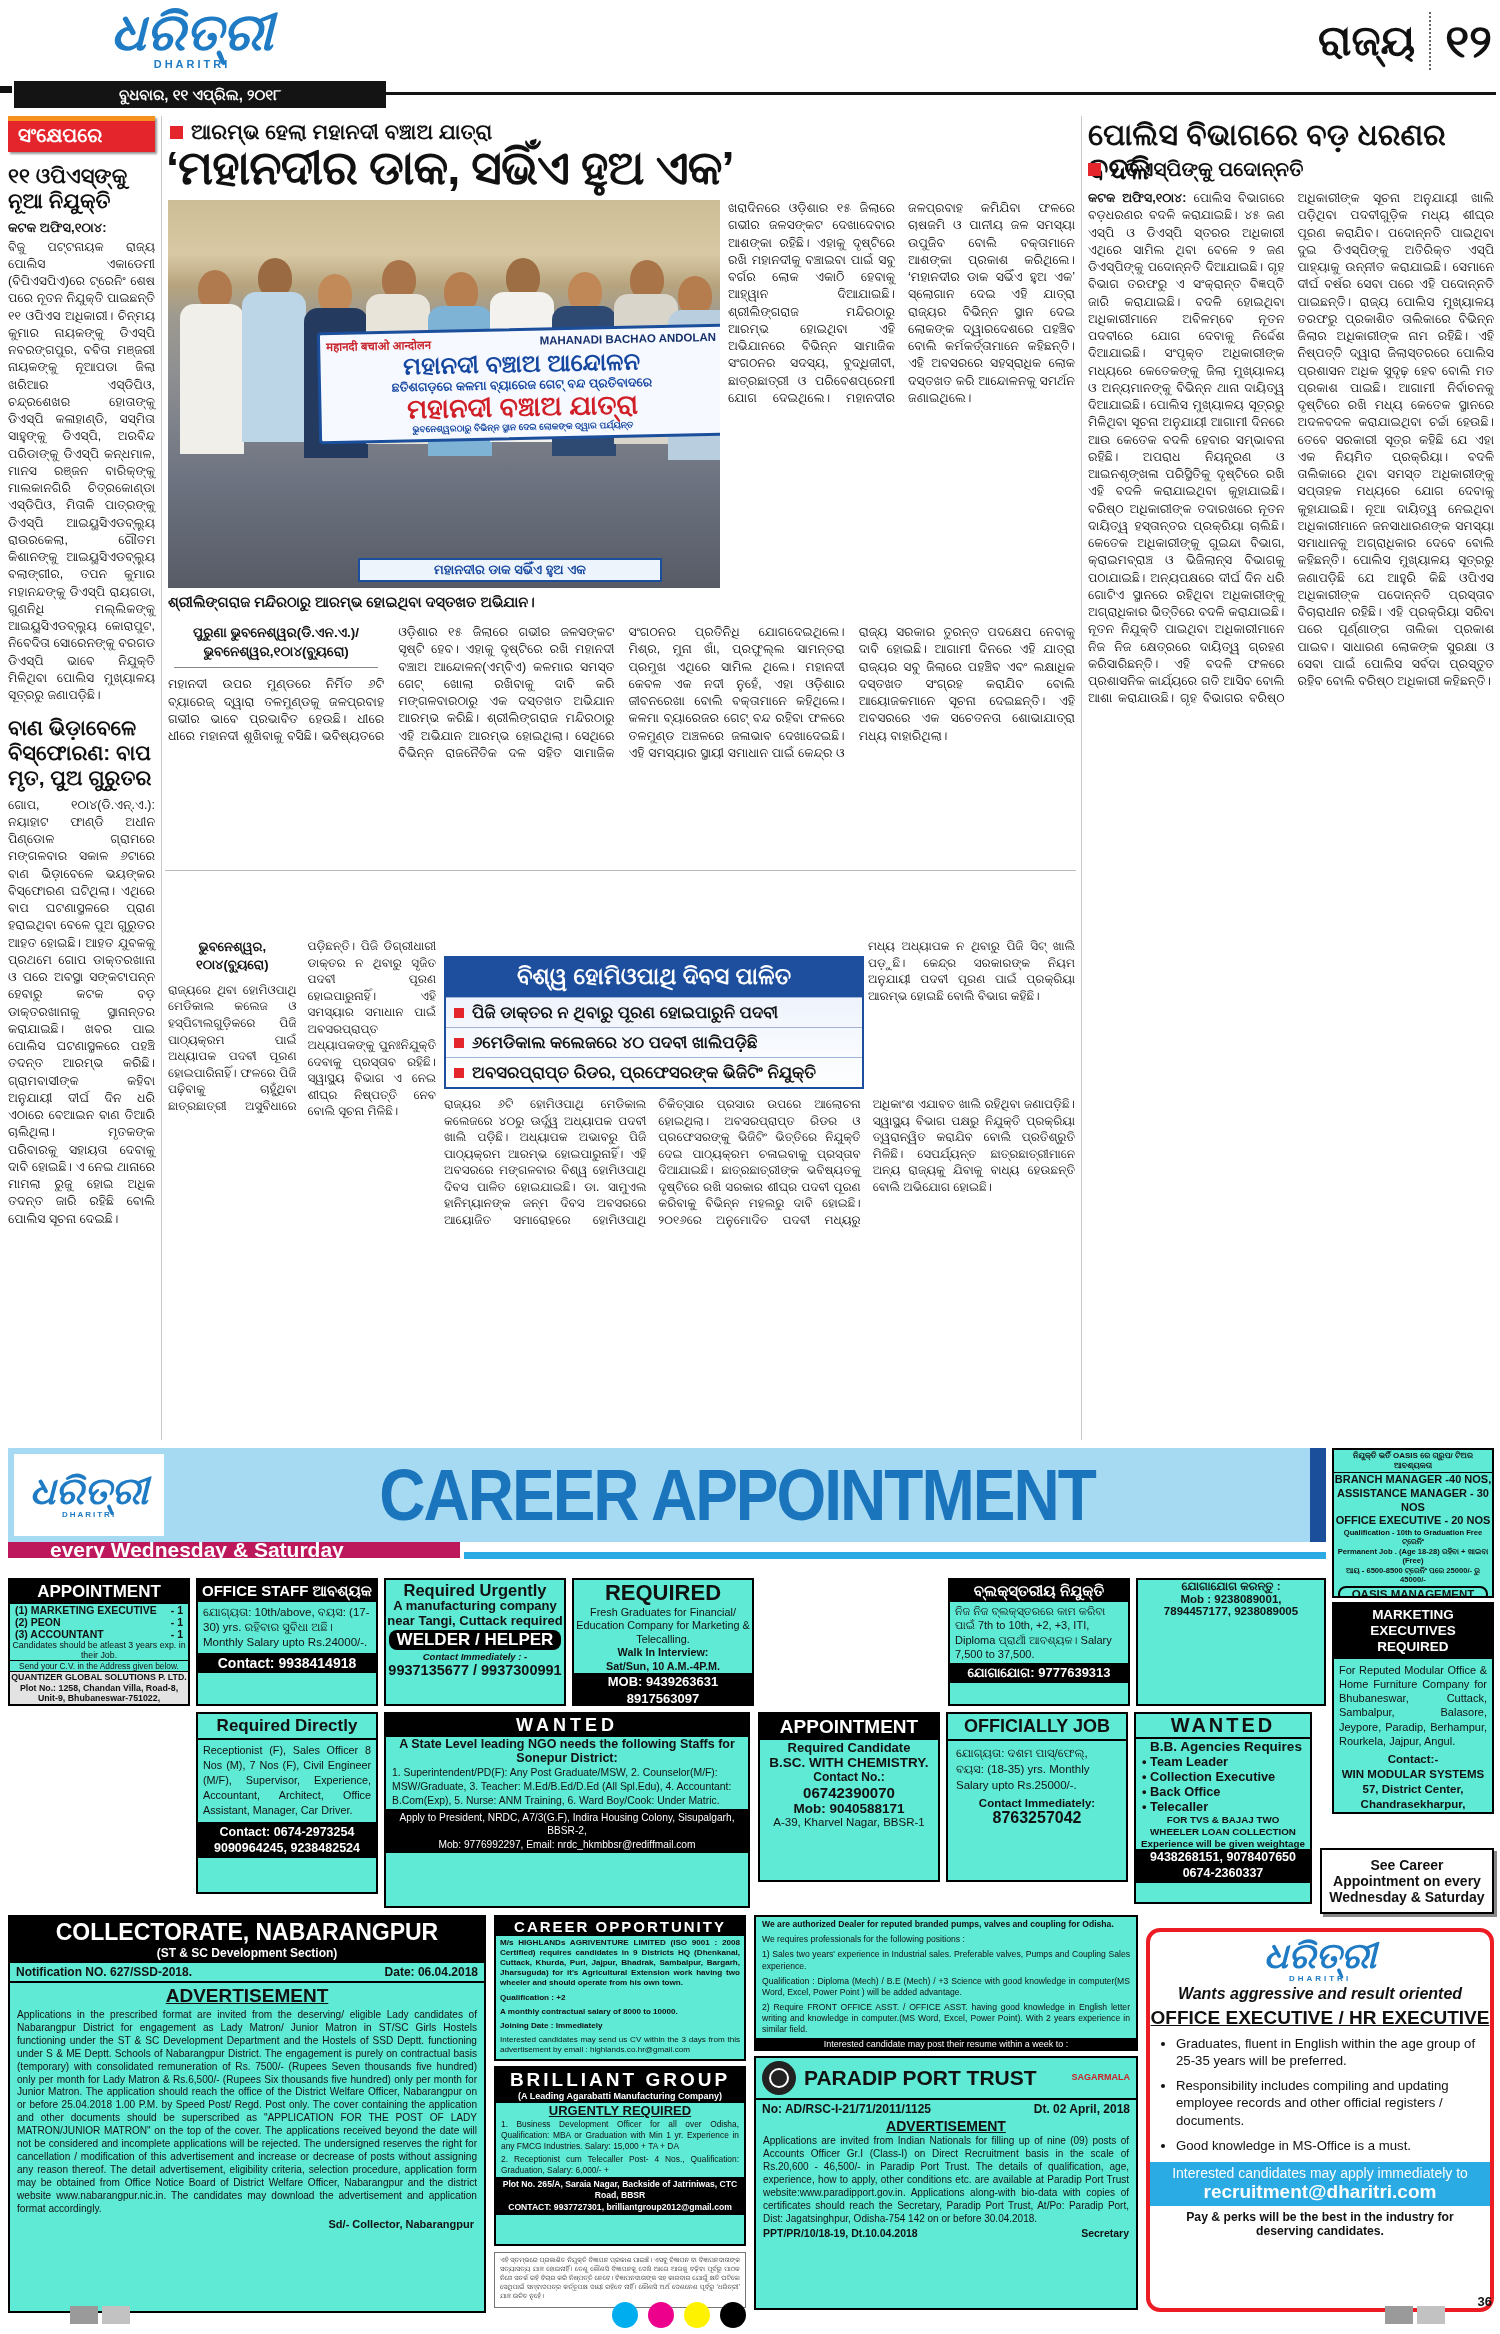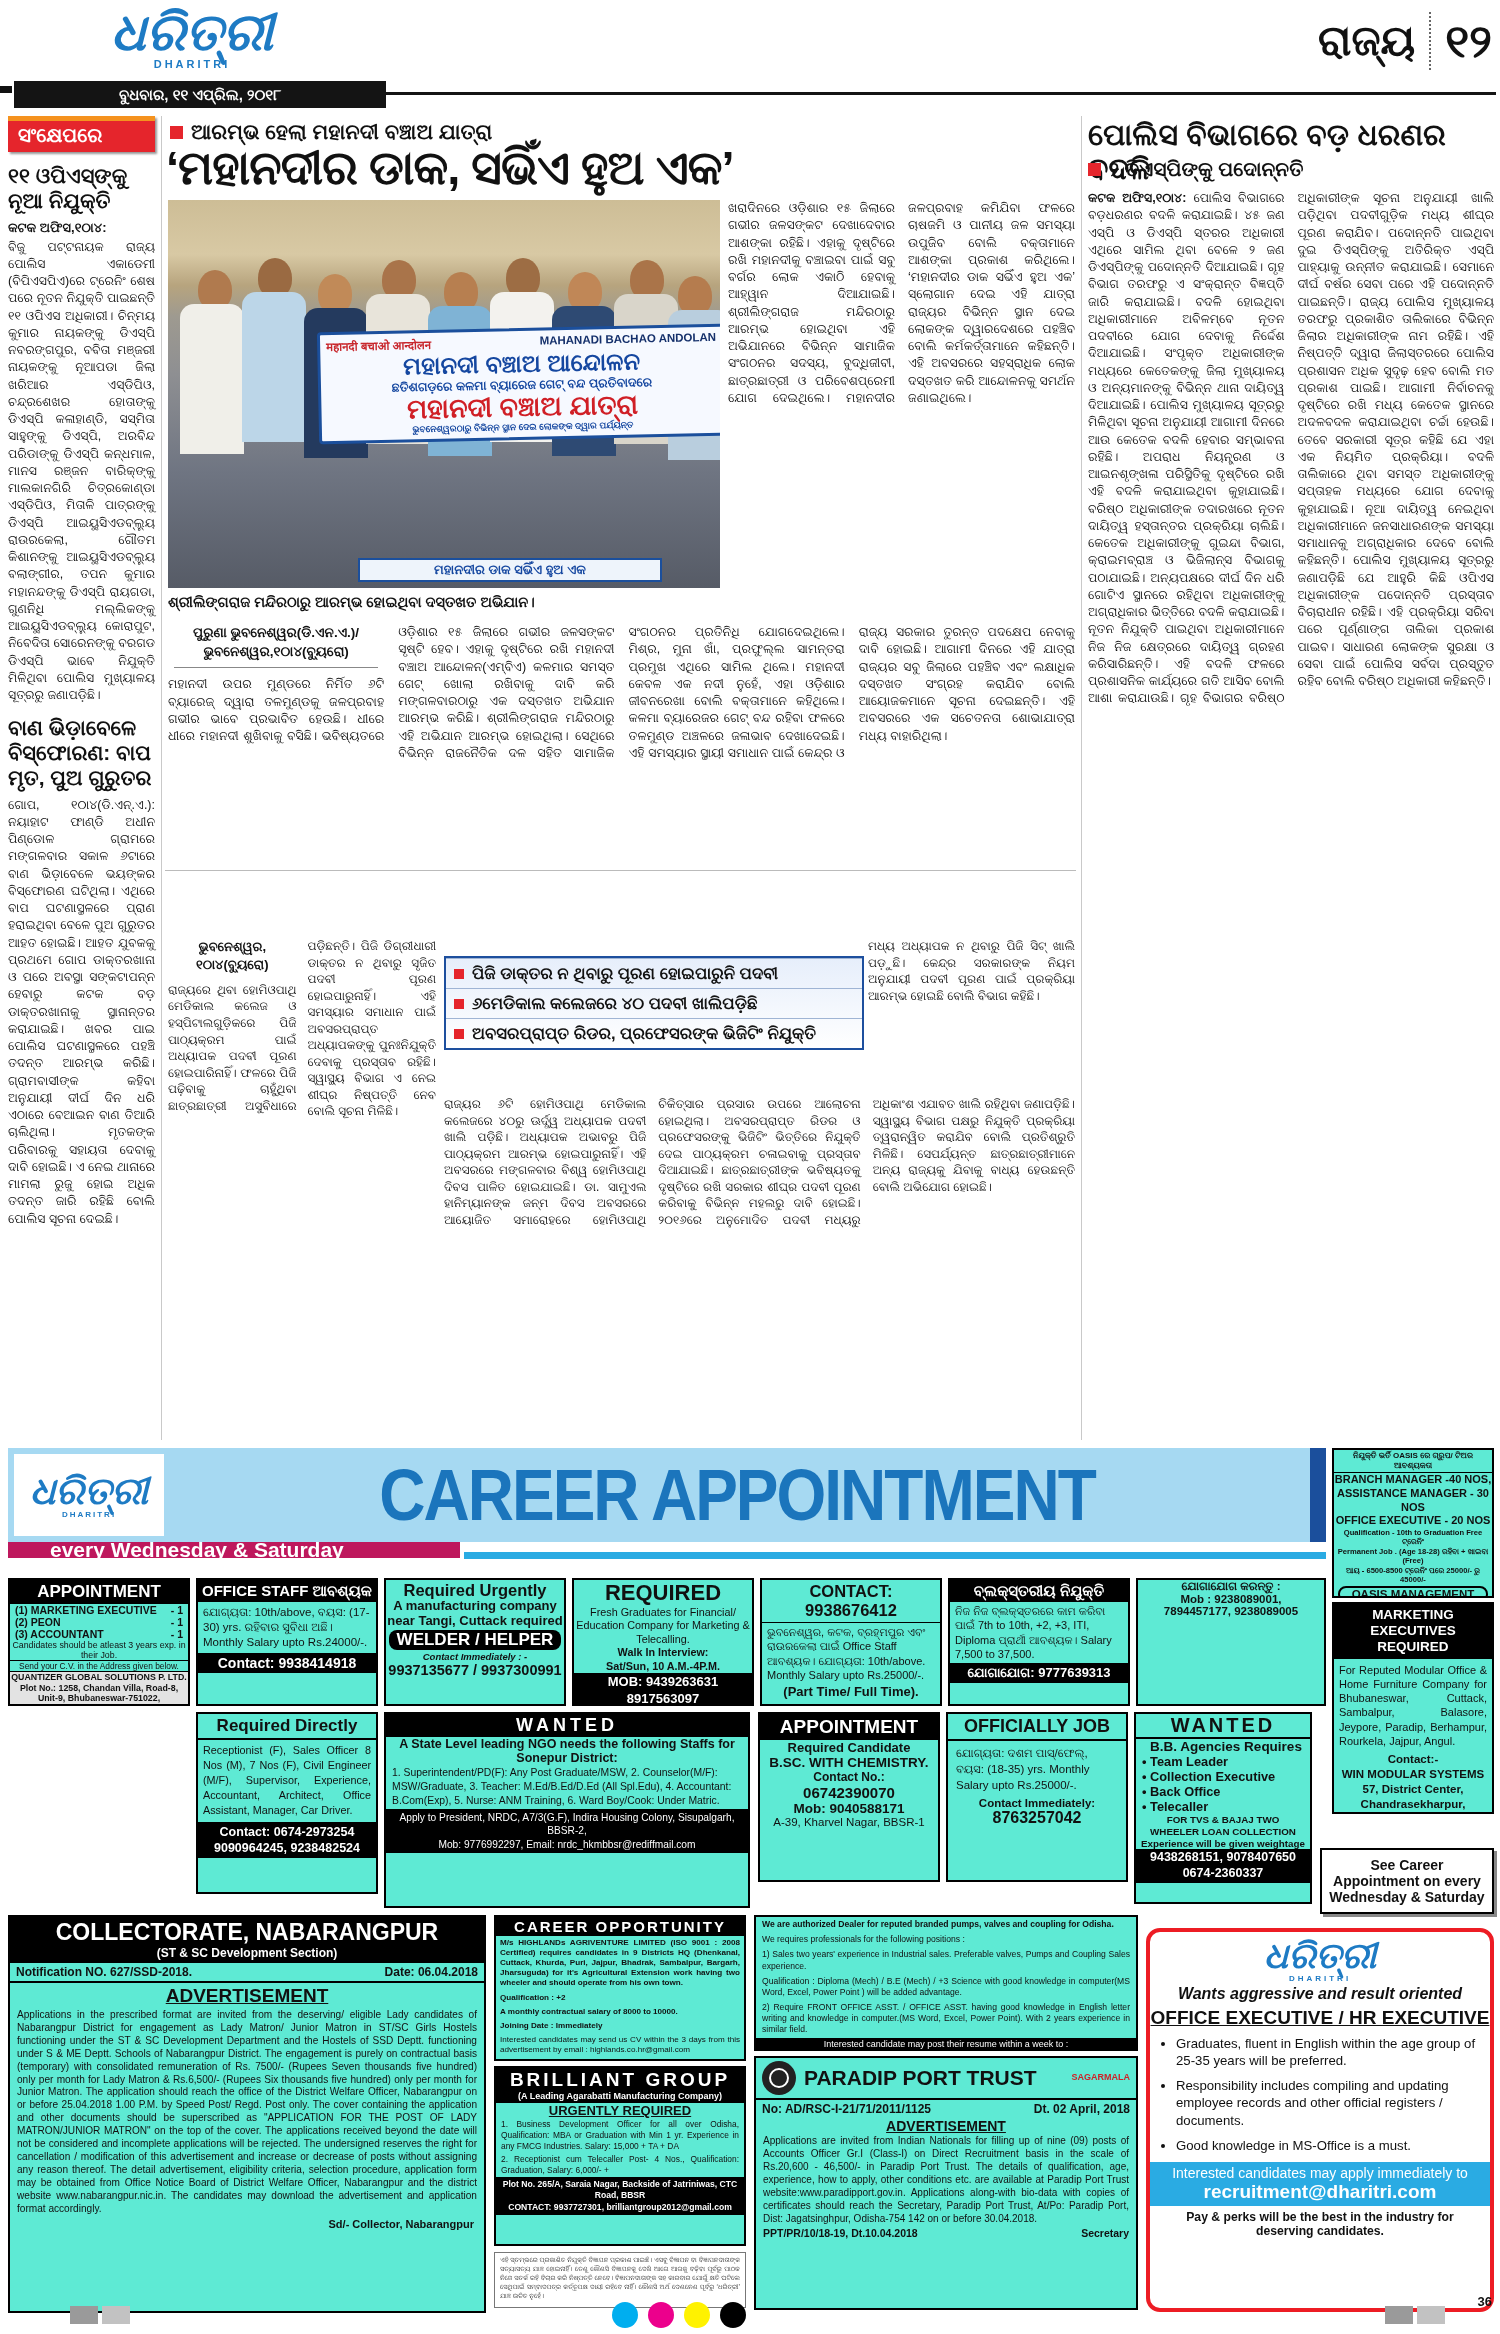--- a/index.html
+++ b/index.html
@@ -282,20 +282,21 @@
     <div class="lead-dl">ପୁରୁଣା ଭୁବନେଶ୍ୱର(ଡି.ଏନ.ଏ.)/ ଭୁବନେଶ୍ୱର,୧୦ା୪(ବ୍ୟୁରୋ)</div>
     <span>ମହାନଦୀ ଉପର ମୁଣ୍ଡରେ ନିର୍ମିତ ୬ଟି ବ୍ୟାରେଜ୍ ଦ୍ୱାରା ତଳମୁଣ୍ଡକୁ ଜଳପ୍ରବାହ ଗଭୀର ଭାବେ ପ୍ରଭାବିତ ହେଉଛି। ଧୀରେ ଧୀରେ ମହାନଦୀ ଶୁଖିବାକୁ ବସିଛି। ଭବିଷ୍ୟତରେ ଓଡ଼ିଶାର ୧୫ ଜିଲାରେ ଗଭୀର ଜଳସଙ୍କଟ ସୃଷ୍ଟି ହେବ। ଏହାକୁ ଦୃଷ୍ଟିରେ ରଖି ମହାନଦୀ ବଞ୍ଚାଅ ଆନ୍ଦୋଳନ(ଏମ୍‌ବିଏ) କଳମାର ସମସ୍ତ ଗେଟ୍ ଖୋଲା ରଖିବାକୁ ଦାବି କରି ମଙ୍ଗଳବାରଠାରୁ ଏକ ଦସ୍ତଖତ ଅଭିଯାନ ଆରମ୍ଭ କରିଛି। ଶ୍ରୀଲିଙ୍ଗରାଜ ମନ୍ଦିରଠାରୁ ଏହି ଅଭିଯାନ ଆରମ୍ଭ ହୋଇଥିଲା। ସେଥିରେ ବିଭିନ୍ନ ରାଜନୈତିକ ଦଳ ସହିତ ସାମାଜିକ ସଂଗଠନର ପ୍ରତିନିଧି ଯୋଗଦେଇଥିଲେ। ମିଶ୍ର, ମୁନା ଖାଁ, ପ୍ରଫୁଲ୍ଲ ସାମନ୍ତରା ପ୍ରମୁଖ ଏଥିରେ ସାମିଲ ଥିଲେ। ମହାନଦୀ କେବଳ ଏକ ନଦୀ ନୁହେଁ, ଏହା ଓଡ଼ିଶାର ଜୀବନରେଖା ବୋଲି ବକ୍ତାମାନେ କହିଥିଲେ। କଳମା ବ୍ୟାରେଜର ଗେଟ୍ ବନ୍ଦ ରହିବା ଫଳରେ ତଳମୁଣ୍ଡ ଅଞ୍ଚଳରେ ଜଳାଭାବ ଦେଖାଦେଇଛି। ଏହି ସମସ୍ୟାର ସ୍ଥାୟୀ ସମାଧାନ ପାଇଁ କେନ୍ଦ୍ର ଓ ରାଜ୍ୟ ସରକାର ତୁରନ୍ତ ପଦକ୍ଷେପ ନେବାକୁ ଦାବି ହୋଇଛି। ଆଗାମୀ ଦିନରେ ଏହି ଯାତ୍ରା ରାଜ୍ୟର ସବୁ ଜିଲାରେ ପହଞ୍ଚିବ ଏବଂ ଲକ୍ଷାଧିକ ଦସ୍ତଖତ ସଂଗ୍ରହ କରାଯିବ ବୋଲି ଆୟୋଜକମାନେ ସୂଚନା ଦେଇଛନ୍ତି। ଏହି ଅବସରରେ ଏକ ସଚେତନତା ଶୋଭାଯାତ୍ରା ମଧ୍ୟ ବାହାରିଥିଲା।</span>
   </div>
   <div class="abs hr-pg"></div>
 
   <div class="abs pg-left">
     <div class="pg-dl">ଭୁବନେଶ୍ୱର, ୧୦ା୪(ବ୍ୟୁରୋ)</div>
     <span>ରାଜ୍ୟରେ ଥିବା ହୋମିଓପାଥି ମେଡିକାଲ କଲେଜ ଓ ହସ୍ପିଟାଲଗୁଡ଼ିକରେ ପିଜି ପାଠ୍ୟକ୍ରମ ପାଇଁ ଅଧ୍ୟାପକ ପଦବୀ ପୂରଣ ହୋଇପାରିନାହିଁ। ଫଳରେ ପିଜି ପଢ଼ିବାକୁ ଚାହୁଁଥିବା ଛାତ୍ରଛାତ୍ରୀ ଅସୁବିଧାରେ ପଡ଼ିଛନ୍ତି। ପିଜି ଡିଗ୍ରୀଧାରୀ ଡାକ୍ତର ନ ଥିବାରୁ ସୃଜିତ ପଦବୀ ପୂରଣ ହୋଇପାରୁନାହିଁ। ଏହି ସମସ୍ୟାର ସମାଧାନ ପାଇଁ ଅବସରପ୍ରାପ୍ତ ଅଧ୍ୟାପକଙ୍କୁ ପୁନଃନିଯୁକ୍ତି ଦେବାକୁ ପ୍ରସ୍ତାବ ରହିଛି। ସ୍ୱାସ୍ଥ୍ୟ ବିଭାଗ ଏ ନେଇ ଶୀଘ୍ର ନିଷ୍ପତ୍ତି ନେବ ବୋଲି ସୂଚନା ମିଳିଛି।</span>
   </div>
   <div class="abs infobox">
+    <div class="ib-head">ବିଶ୍ୱ ହୋମିଓପାଥି ଦିବସ ପାଳିତ</div>
     <div class="ib-row">
         <span class="redsq"></span>
         <span>ପିଜି ଡାକ୍ତର ନ ଥିବାରୁ ପୂରଣ ହୋଇପାରୁନି ପଦବୀ</span>
       </div>
     <div class="ib-row">
         <span class="redsq"></span>
         <span>୬ମେଡିକାଲ କଲେଜରେ ୪୦ ପଦବୀ ଖାଲିପଡ଼ିଛି</span>
       </div>
     <div class="ib-row">
         <span class="redsq"></span>
@@ -385,25 +386,20 @@
   </div>
 
   <div class="abs ad rowA a4">
     <div class="t">REQUIRED</div>
     <div class="bd">Fresh Graduates for Financial/ Education Company for Marketing &amp; Telecalling.</div>
     <div class="bd b">Walk In Interview:</div>
     <div class="bd b">Sat/Sun, 10 A.M.-4P.M.</div>
     <div class="ph"><span>MOB: 9439263631</span><br><span>8917563097</span></div>
   </div>
 
-  <div class="abs ad rowA a5">
-    <div class="t">CONTACT: 9938676412</div>
-    <div class="bd">ଭୁବନେଶ୍ୱର, କଟକ, ବ୍ରହ୍ମପୁର ଏବଂ ରାଉରକେଲା ପାଇଁ Office Staff ଆବଶ୍ୟକ। ଯୋଗ୍ୟତା: 10th/above. Monthly Salary upto Rs.25000/-.</div>
-    <div class="tl">(Part Time/ Full Time).</div>
-  </div>
 
   <div class="abs ad rowA a6">
     <div class="adbar">ବ୍ଲକ୍‌ସ୍ତରୀୟ ନିଯୁକ୍ତି</div>
     <div class="bd">ନିଜ ନିଜ ବ୍ଲକ୍‌ସ୍ତରରେ କାମ କରିବା ପାଇଁ 7th to 10th, +2, +3, ITI, Diploma ପ୍ରାର୍ଥୀ ଆବଶ୍ୟକ। Salary 7,500 to 37,500.</div>
     <div class="ph">ଯୋଗାଯୋଗ: 9777639313</div>
   </div>
 
   <div class="abs ad rowA a7">
     <div class="ph"><span>ଯୋଗାଯୋଗ କରନ୍ତୁ :</span><br><span>Mob : 9238089001,</span><br><span>7894457177, 9238089005</span></div>
   </div>

